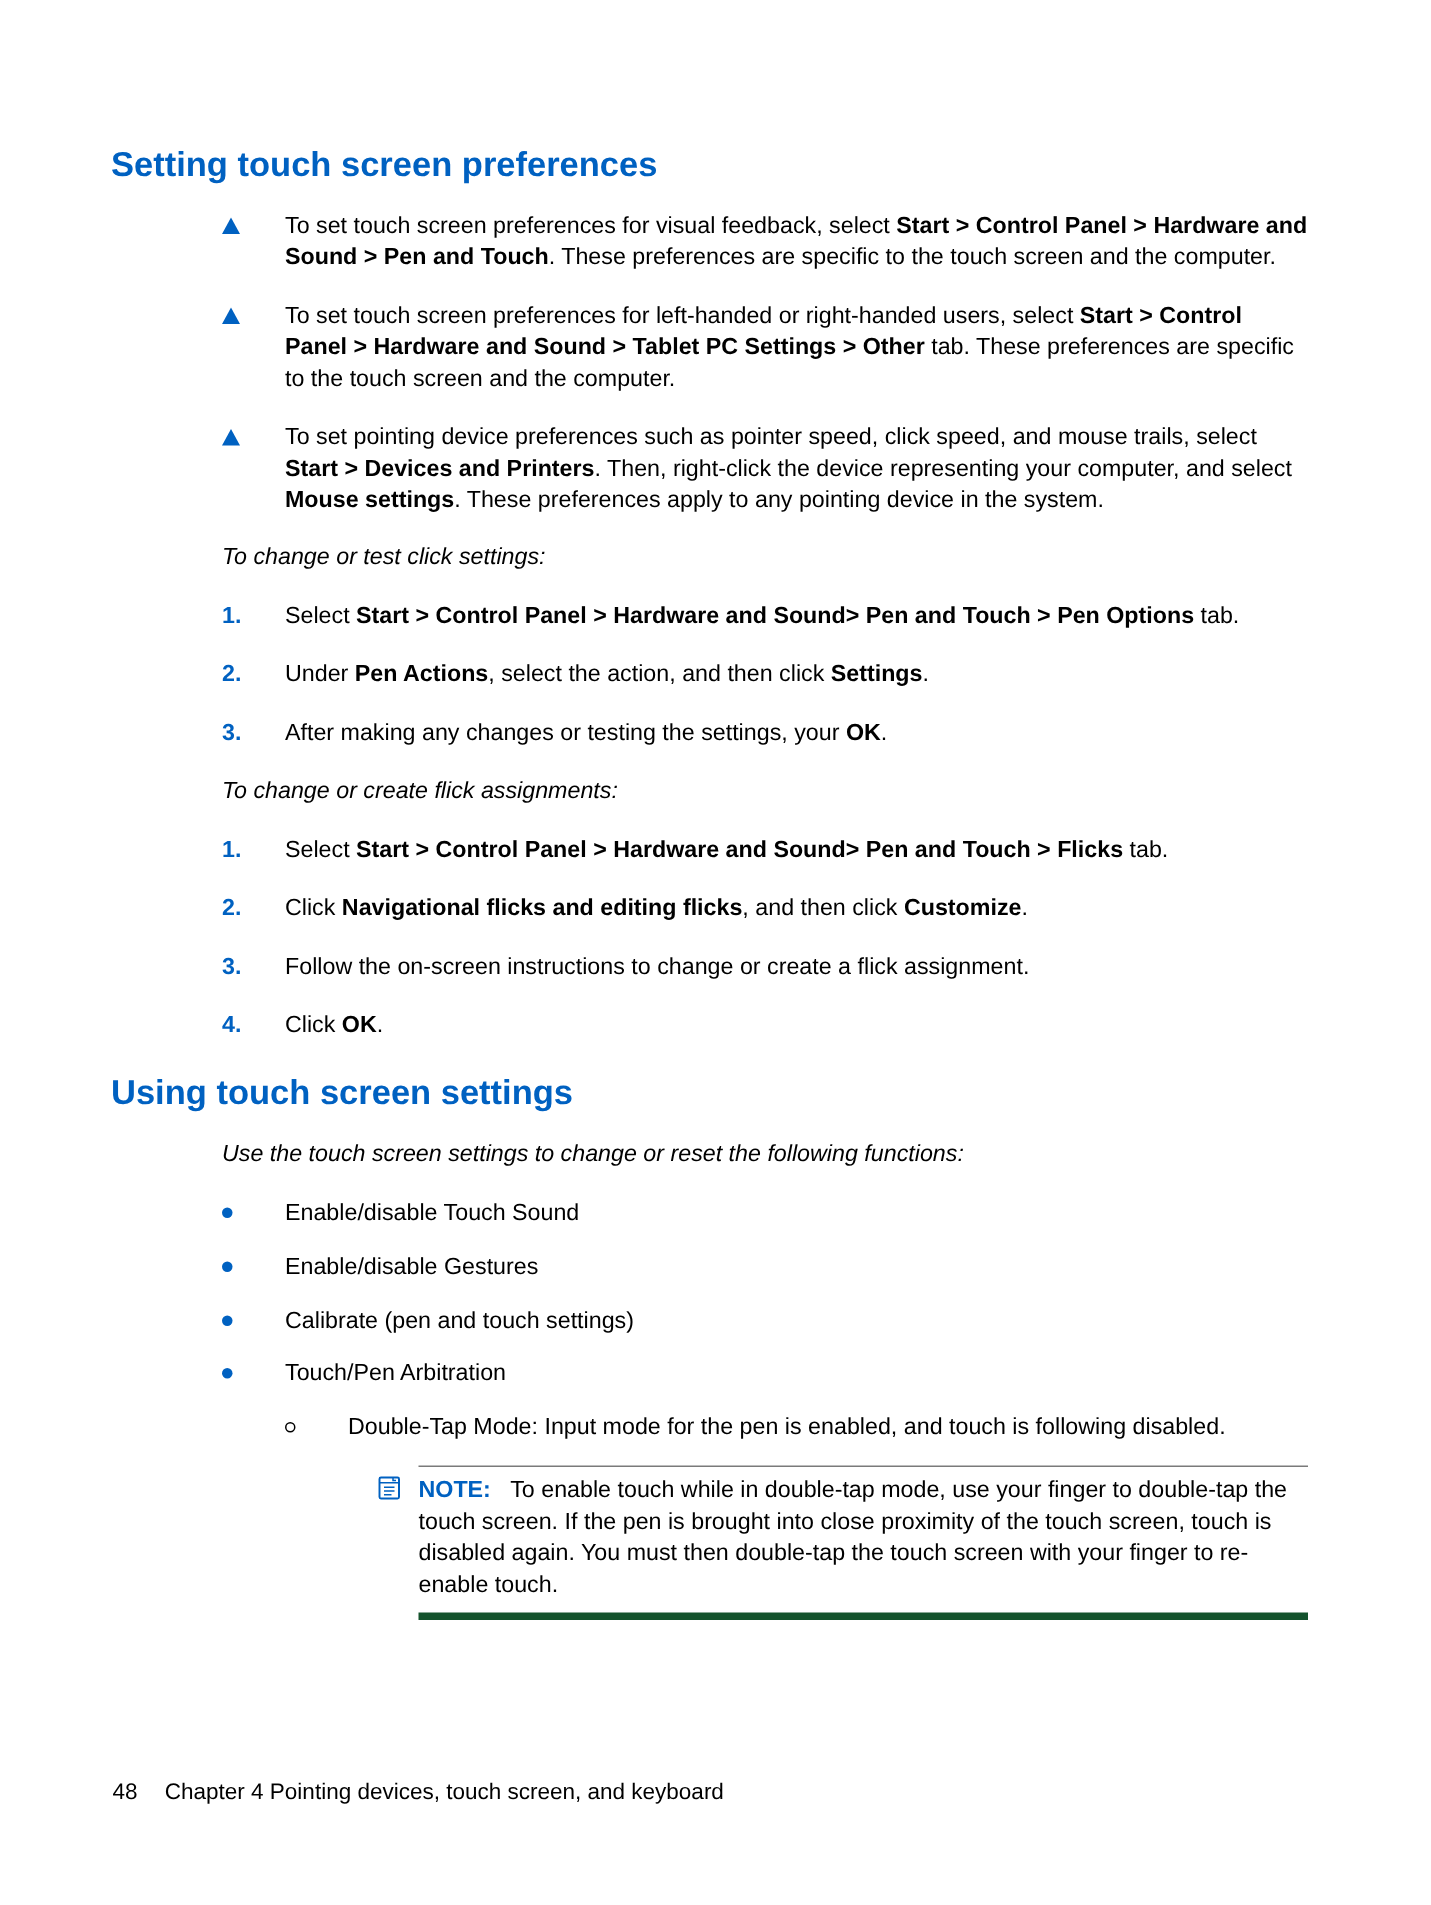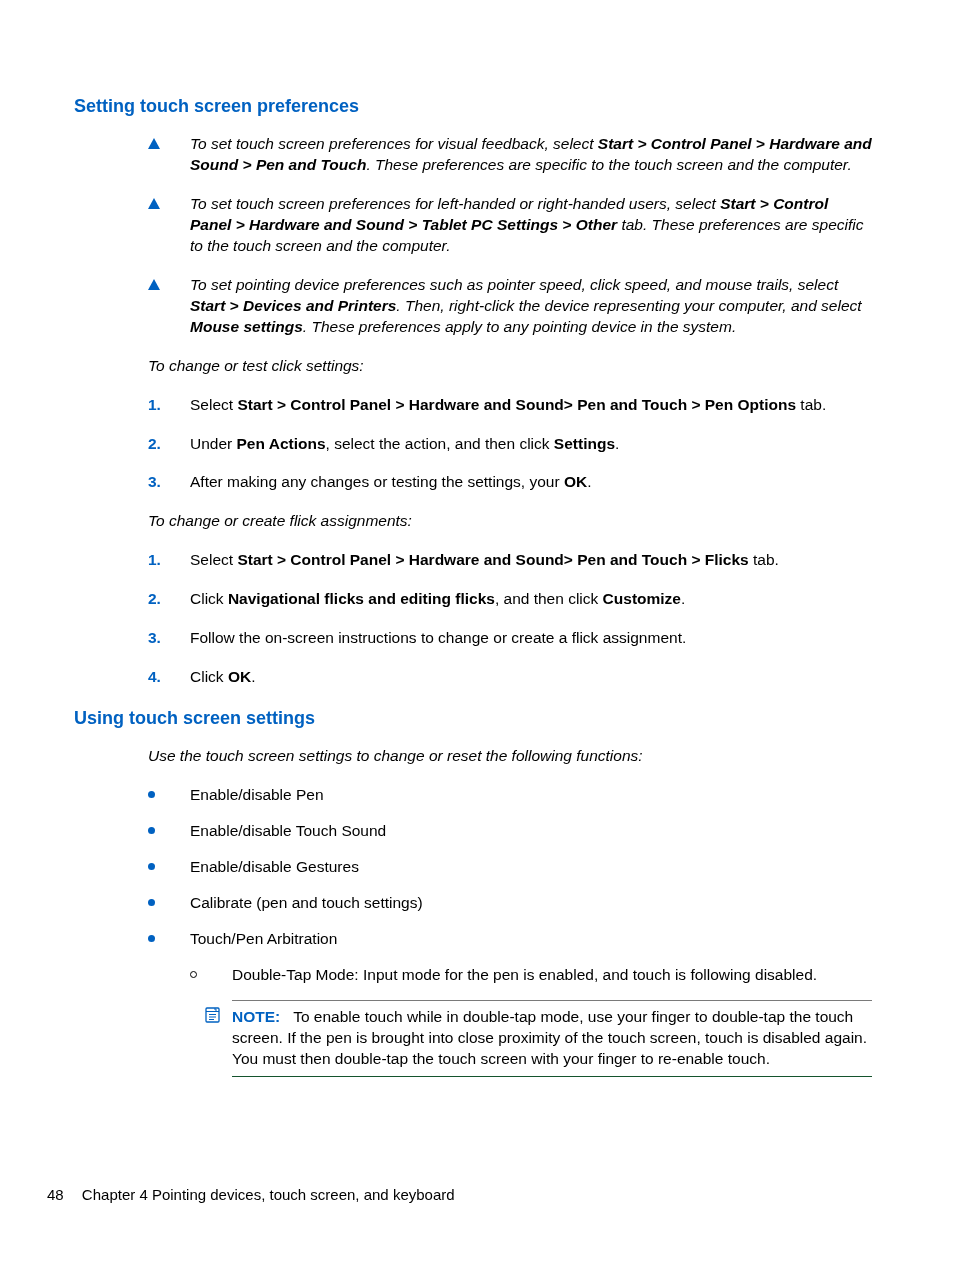--- a/index.html
+++ b/index.html
@@ -9,25 +9,25 @@
     background: #fff;
     font-family: Arial, Helvetica, sans-serif;
     font-size: 15.5px;
     color: #000;
     line-height: 1.35;
     position: relative;
     padding: 94px 82px 0 74px;
   }
   h2 {
     color: #0061c1;
-    font-size: 18px;
+    font-size: 23px;
     font-weight: bold;
     margin-bottom: 16px;
   }
-  .tri-list { list-style: none; margin: 16px 0 14px 0; font-style: italic; }
+  .tri-list { list-style: none; margin: 16px 0 14px 0; }
   .tri-list > li {
     position: relative;
     padding-left: 42px;
     margin-left: 74px;
     margin-bottom: 18px;
   }
   .tri-list > li::before {
     content: "";
     position: absolute;
     left: 0;
@@ -90,44 +90,45 @@
     content: "";
     position: absolute;
     left: 0;
     top: 6px;
     width: 5px; height: 5px;
     border: 1px solid #000;
     border-radius: 50%;
   }
   .note-box {
     border-top: 1px solid #7a7a7a;
-    border-bottom: 1px solid #14532d;
+    border-bottom: 5px solid #14532d;
     padding: 6px 0 7px 0;
     margin-top: 14px;
     position: relative;
+    margin-left: 47px;
   }
   .note-icon {
     position: absolute;
     left: -28px;
     top: 6px;
     width: 17px;
     height: 16px;
   }
   .note-label {
     font-weight: bold;
     color: #0061c1;
   }
   b { font-weight: bold; }
   .footer {
     position: absolute;
     left: 47px;
     bottom: 65px;
     font-size: 15px;
   }
-  .footer .pg { margin-right: 14px; }
+  .footer .pg { margin-right: 14px; margin-left: 28px; }
 </style>
 </head>
 <body>
 
 <h2>Setting touch screen preferences</h2>
 
 <ul class="tri-list">
   <li>
     <span>To set touch screen preferences for visual feedback, select </span><b>Start &gt; Control Panel &gt; Hardware and Sound &gt; Pen and Touch</b><span>. These preferences are specific to the touch screen and the computer.</span>
   </li>
@@ -154,21 +155,20 @@
   <li><span class="num">2.</span><span>Click </span><b>Navigational flicks and editing flicks</b><span>, and then click </span><b>Customize</b><span>.</span></li>
   <li><span class="num">3.</span><span>Follow the on-screen instructions to change or create a flick assignment.</span></li>
   <li><span class="num">4.</span><span>Click </span><b>OK</b><span>.</span></li>
 </ol>
 
 <h2>Using touch screen settings</h2>
 
 <p class="plain-para">Use the touch screen settings to change or reset the following functions:</p>
 
 <ul class="dot-list">
-  <li>Enable/disable Pen</li>
   <li>Enable/disable Touch Sound</li>
   <li>Enable/disable Gestures</li>
   <li>Calibrate (pen and touch settings)</li>
   <li>
     <span>Touch/Pen Arbitration</span>
     <ul class="hollow-list">
       <li>
         <span>Double-Tap Mode: Input mode for the pen is enabled, and touch is following disabled.</span>
         <div class="note-box">
           <svg class="note-icon" viewBox="0 0 17 16">

